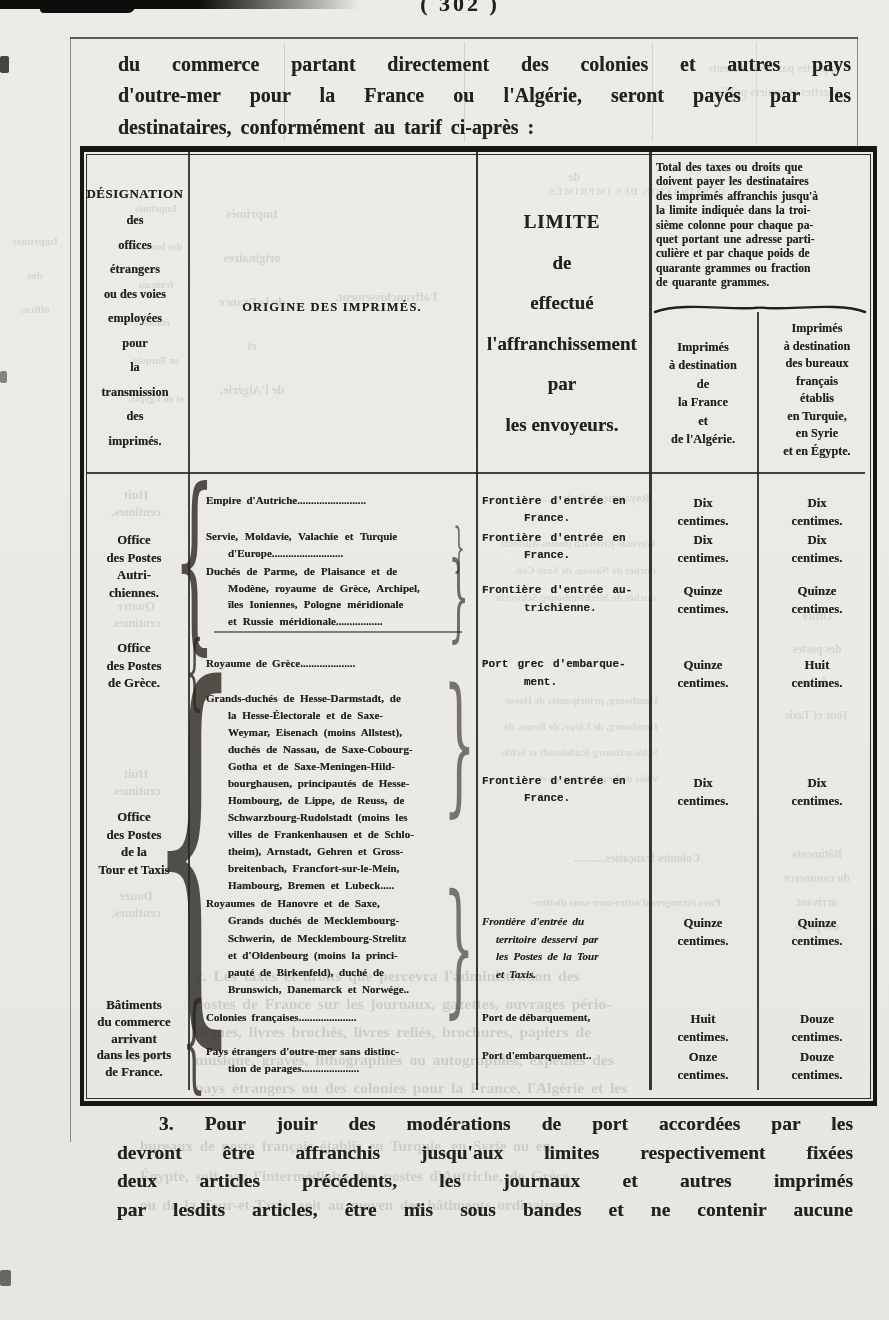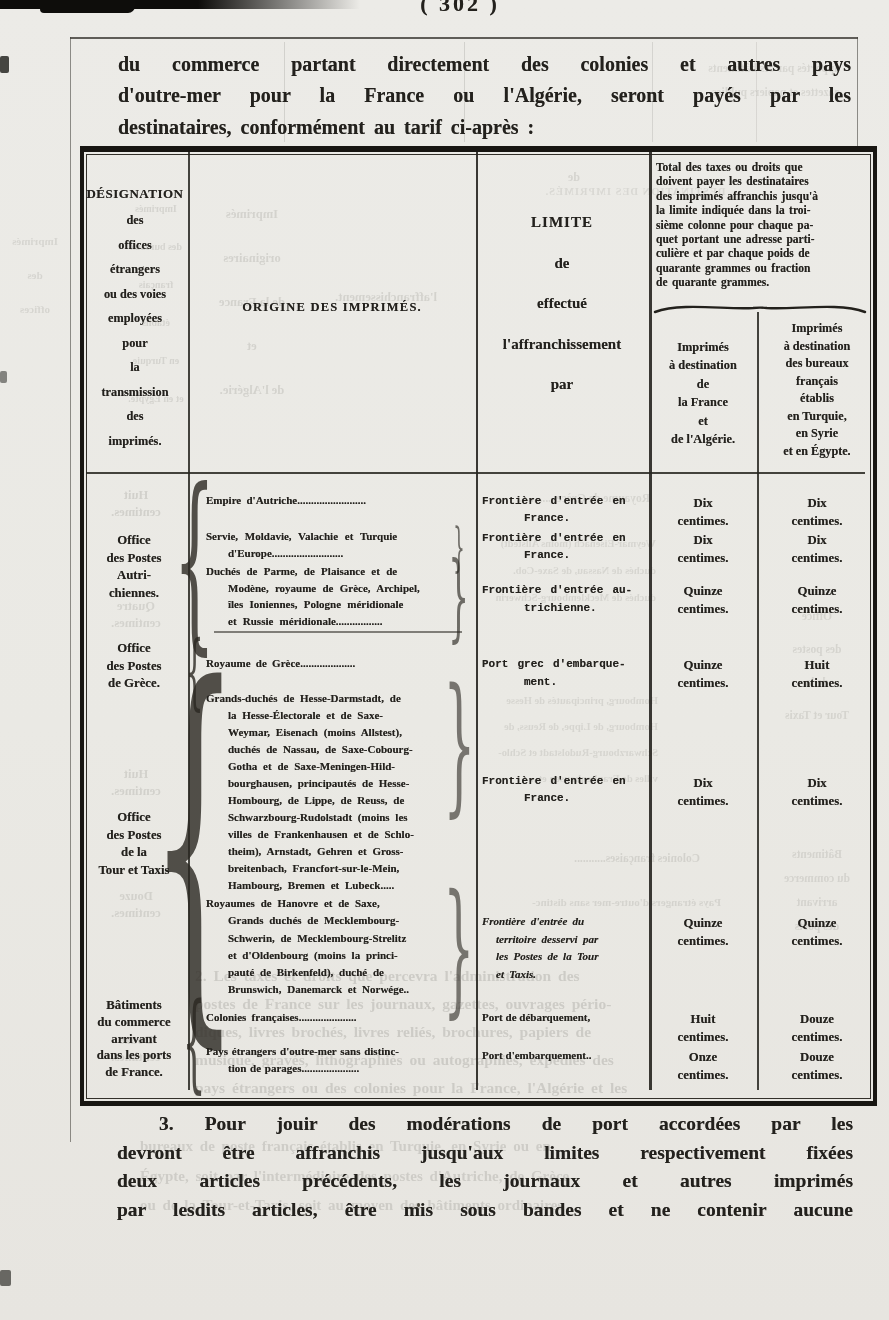--- a/index.html
+++ b/index.html
@@ -142,26 +142,27 @@
 ou des voies
 employées
 pour
 la
 transmission
 des
 imprimés.</div>
 
   <div class="txt b c ink" style="left:196px;top:300px;width:272px;font-size:12.5px;letter-spacing:1.2px;">ORIGINE DES IMPRIMÉS.</div>
 
-  <div class="txt b c ink" style="left:482px;top:202px;width:160px;font-size:15px;line-height:40.5px;">
+  <div class="txt b c ink" style="left:482px;top:202px;width:160px;font-size:19px;line-height:40.5px;">
     <div style="letter-spacing:1px;">LIMITE</div>
     <div>de</div>
     <div>effectué</div>
     <div>l'affranchissement</div>
     <div>par</div>
+    <div>les envoyeurs.</div>
   </div>
 
   <div class="txt b ink pre" style="left:656px;top:160px;width:214px;font-size:11.5px;line-height:14.4px;word-spacing:1.5px;">Total des taxes ou droits que
 doivent payer les destinataires
 des imprimés affranchis jusqu'à
 la limite indiquée dans la troi-
 sième colonne pour chaque pa-
 quet portant une adresse parti-
 culière et par chaque poids de
 quarante grammes ou fraction

